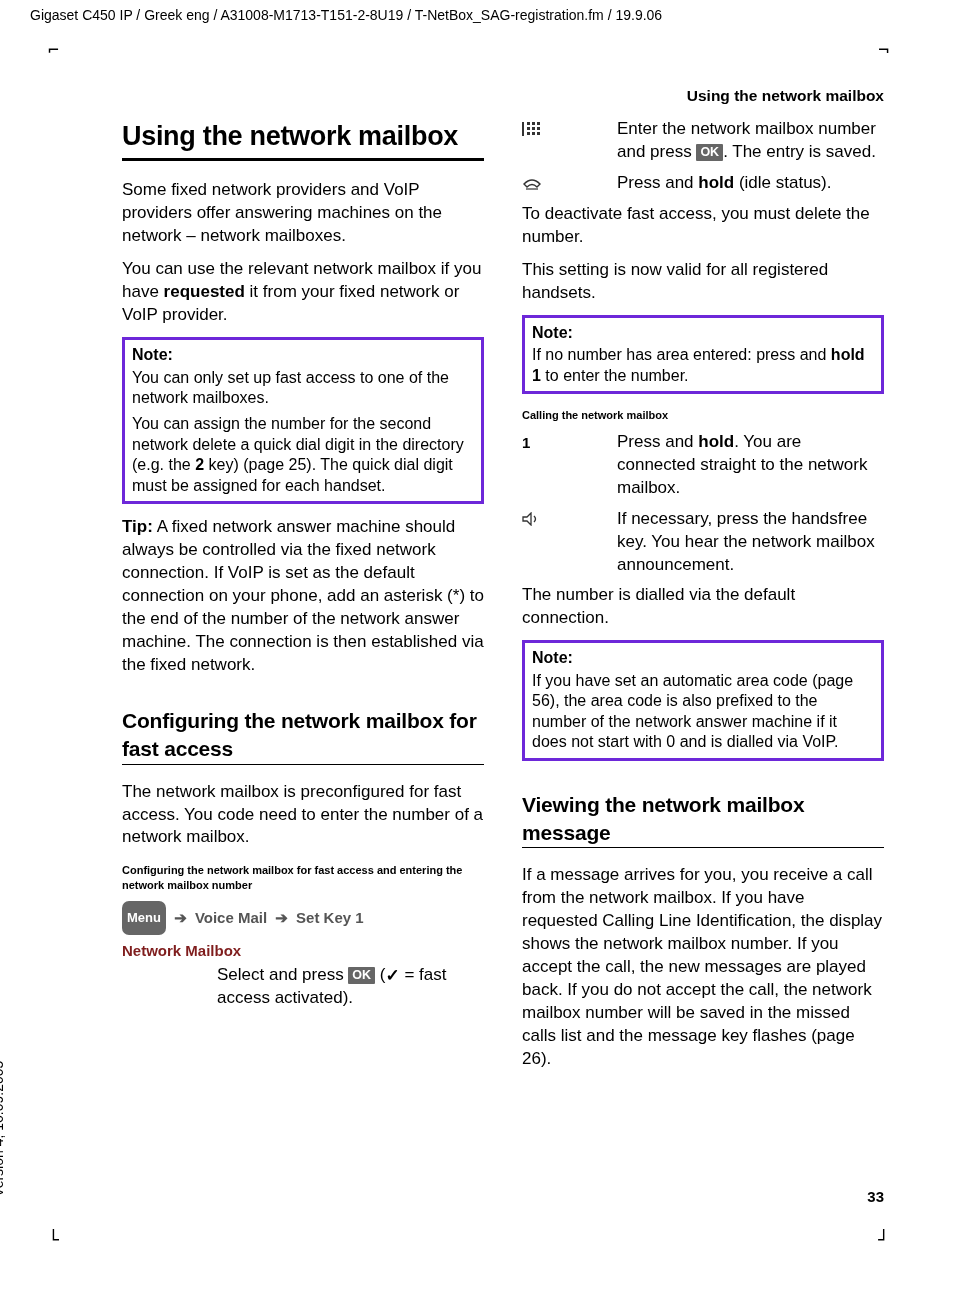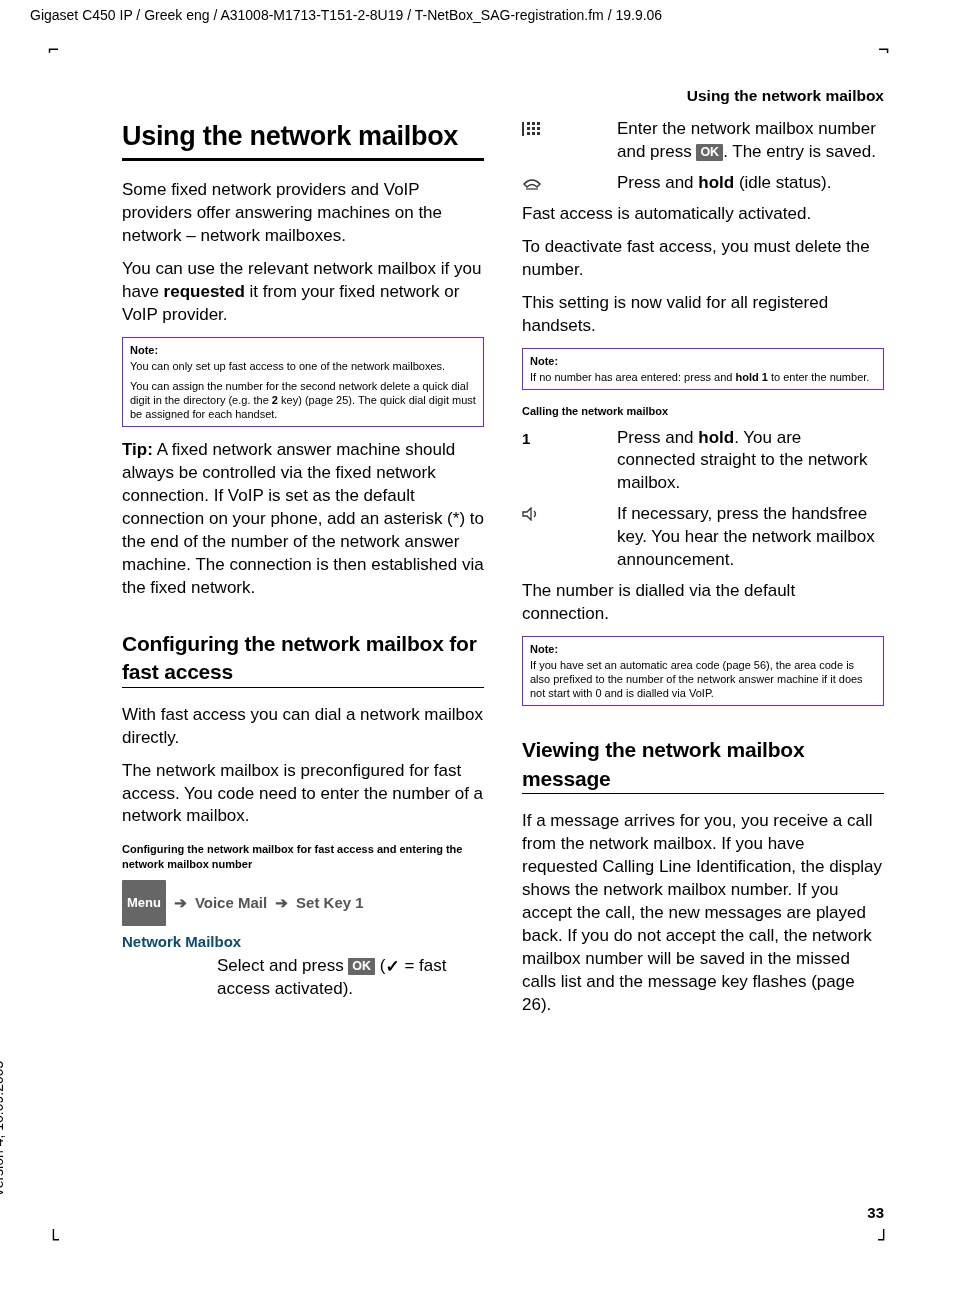--- a/index.html
+++ b/index.html
@@ -33,21 +33,21 @@
     font-size: 14px;
   }
   .running-head {
     position: absolute;
     top: 86px; right: 70px;
     font-weight: bold;
     font-size: 15.5px;
   }
   .page-num {
     position: absolute;
-    bottom: 84px; right: 70px;
+    bottom: 100px; right: 70px;
     font-weight: bold;
     font-size: 15px;
   }
   .content {
     position: absolute;
     top: 118px;
     left: 122px;
     right: 70px;
     display: flex;
     gap: 38px;
@@ -73,64 +73,64 @@
     margin-bottom: 16px;
   }
   h3 {
     font-size: 11px;
     font-weight: bold;
     margin-top: 14px;
     margin-bottom: 8px;
   }
   p { margin-bottom: 10px; text-align: left; }
   .note-box {
-    border: 1px solid #6d28d9;
+    border: 3px solid #6d28d9;
     padding: 5px 7px;
     margin: 8px 0 12px 0;
-    font-size: 11px;
+    font-size: 16px;
     line-height: 1.28;
   }
   .note-box .note-title { font-weight: bold; display: block; margin-bottom: 2px; }
   .note-box p { margin-bottom: 6px; }
   .note-box p:last-child { margin-bottom: 0; }
   .menu-path {
     font-family: Arial, sans-serif;
     font-size: 15px;
     color: #555;
     font-weight: bold;
     margin-bottom: 6px;
   }
   .menu-box {
     display: inline-block;
     background: #666;
     color: #fff;
-    padding: 14px 5px;
+    padding: 8px 5px;
     font-size: 13px;
     font-weight: bold;
     font-family: Arial, sans-serif;
-    border-radius: 1px;
+    border-radius: 7px;
     vertical-align: 1px;
     text-align: right;
   }
   .ok-box {
     display: inline-block;
     background: #666;
     color: #fff;
     padding: 0 4px;
     font-size: 12.5px;
     font-weight: bold;
     font-family: Arial, sans-serif;
     border-radius: 1px;
     vertical-align: 1px;
   }
   .arrow { color: #555; font-weight: bold; margin: 0 4px; }
   .entry-label {
     font-family: Arial, sans-serif;
     font-size: 15px;
-    color: #0c4a6e;
+    color: #7f1d1d;
     font-weight: bold;
     margin-bottom: 3px;
   }
   .indent-after { margin-left: 95px; margin-bottom: 10px; }
   .step-row { display: flex; margin-bottom: 8px; }
   .step-icon { width: 95px; flex-shrink: 0; font-size: 16px; padding-top:1px;}
   .step-text { flex: 1; }
   .tick {
     display: inline-block;
     font-weight: bold;
@@ -168,21 +168,20 @@
         <span>You can assign the number for the second network delete a quick dial digit in the directory (e.g. the </span><b>2</b><span> key) (page 25). The quick dial digit must be assigned for each handset.</span>
       </p>
     </div>
 
     <p>
       <b>Tip:</b><span> A fixed network answer machine should always be controlled via the fixed network connection. If VoIP is set as the default connection on your phone, add an asterisk (*) to the end of the number of the network answer machine. The connection is then established via the fixed network.</span>
     </p>
 
     <h2>Configuring the network mailbox for fast access</h2>
 
-    <p>With fast access you can dial a network mailbox directly.</p>
     <p>The network mailbox is preconfigured for fast access. You code need to enter the number of a network mailbox.</p>
 
     <h3>Configuring the network mailbox for fast access and entering the network mailbox number</h3>
 
     <div class="menu-path">
       <span class="menu-box">Menu</span>
       <span class="arrow">➔</span>
       <span>Voice Mail</span>
       <span class="arrow">➔</span>
       <span>Set Key 1</span>
@@ -223,21 +222,20 @@
         <svg class="ic" width="20" height="14" viewBox="0 0 20 14">
             <path d="M2 8 Q10 0 18 8 L15 11 Q10 6 5 11 Z" fill="none" stroke="#333" stroke-width="1.4"></path>
             <line x1="4" y1="13" x2="16" y2="13" stroke="#333" stroke-width="1.2"></line>
           </svg>
       </div>
       <div class="step-text">
         <span>Press and </span><b>hold</b><span> (idle status).</span>
       </div>
     </div>
 
-    <p>Fast access is automatically activated.</p>
     <p>To deactivate fast access, you must delete the number.</p>
     <p>This setting is now valid for all registered handsets.</p>
 
     <div class="note-box">
       <span class="note-title">Note:</span>
       <p>
         <span>If no number has area entered: press and </span><b>hold</b><span> </span><b>1</b><span> to enter the number.</span>
       </p>
     </div>
 

